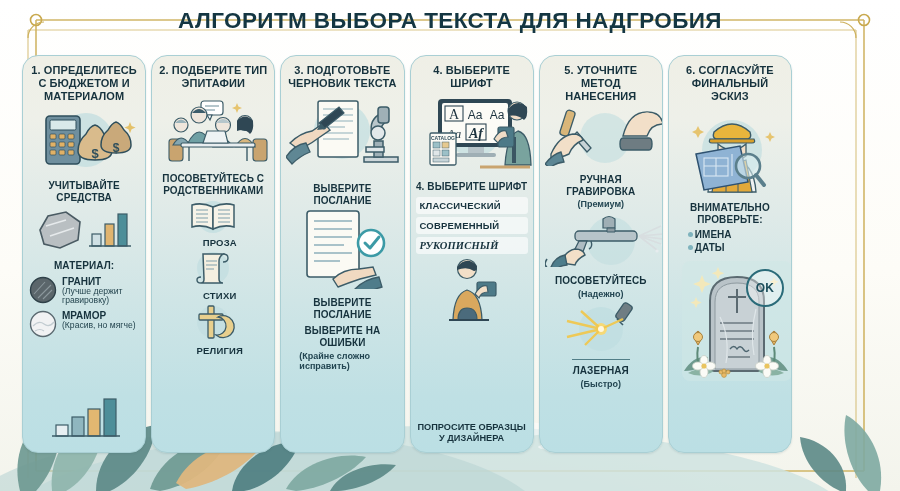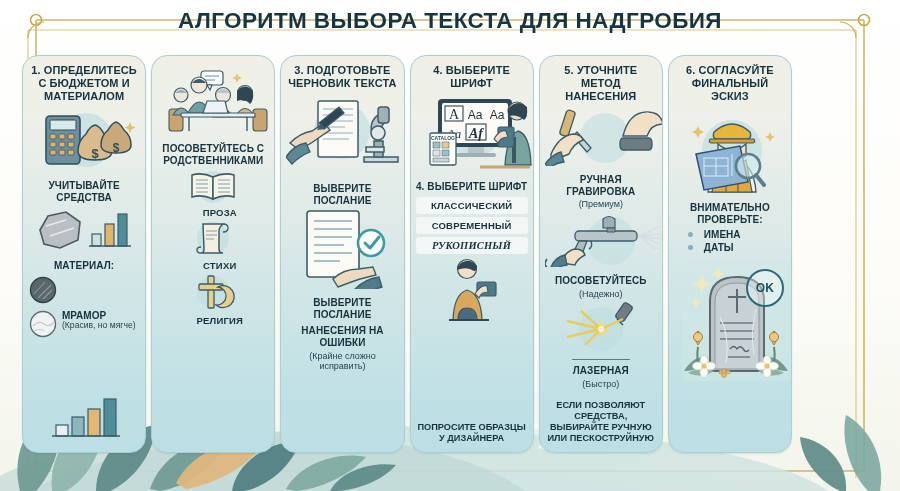--- a/index.html
+++ b/index.html
@@ -47,48 +47,48 @@
   }
   .col-head{
     font-size:11px;font-weight:bold;line-height:1.18;color:#16323d;
     text-align:center;letter-spacing:.1px;margin-bottom:4px;
   }
   .cap{
     font-size:10px;font-weight:bold;line-height:1.16;color:#16323d;
     text-align:center;letter-spacing:.1px;margin:3px 0 2px;
   }
   .sub{
-    font-size:9px;font-weight:normal;line-height:1.12;color:#234652;
-    text-align:center;margin:0 13px 1px;
+    font-size:9px;font-weight:bold;line-height:1.12;color:#234652;
+    text-align:left;margin:0 13px 1px;
   }
   .ill{display:block;margin:1px auto;}
   .spacer{flex:1 1 auto;}
 
   
   .item{display:flex;flex-direction:column;align-items:center;margin:1px 0;}
   .item-label{font-size:9.5px;font-weight:bold;color:#16323d;letter-spacing:.2px;margin-top:0px;margin-left:13px;}
 
   
   .mat{display:flex;align-items:flex-start;gap:5px;margin:2px 0 0 2px;width:100%;}
   .mat-txt{display:flex;flex-direction:column;}
   .mat-name{font-size:10px;font-weight:bold;color:#16323d;line-height:1.1;}
   .mat-note{font-size:8.6px;color:#24454f;line-height:1.08;}
 
   
   .fonts{width:100%;display:flex;flex-direction:column;gap:3px;margin-top:2px;}
   .fstripe{
     background:rgba(255,255,255,.62);border-radius:3px;
-    padding:3px 4px;text-align:center;font-size:9.5px;font-weight:bold;
+    padding:3px 4px;font-size:9.5px;font-weight:bold;
     color:#16323d;letter-spacing:.2px;
   }
   .fstripe.cursive{font-family:"Liberation Serif",serif;font-style:italic;font-weight:bold;font-size:10.5px;}
   .fstripe.modern{font-weight:bold;}
 
   
-  .bul{display:flex;align-items:center;gap:11px;font-size:10px;font-weight:bold;color:#16323d;margin:2px 0 0 14px;align-self:flex-start;}
+  .bul{display:flex;align-items:center;gap:2px;font-size:10px;font-weight:bold;color:#16323d;margin:2px 0 0 14px;align-self:flex-start;}
   .dot{width:5px;height:5px;border-radius:50%;background:#7fb3bd;display:inline-block;}
   .okbadge{
     position:absolute;right:7px;top:213px;width:34px;height:34px;border-radius:50%;
     border:2.2px solid #2a6b79;background:rgba(255,255,255,.35);
     display:flex;align-items:center;justify-content:center;
     font-size:12px;font-weight:bold;color:#1d4f5c;letter-spacing:.3px;
   }
   .divline{width:58px;height:1.4px;background:#2a5c68;margin:3px auto 2px;opacity:.75;}
   .foot{
     font-size:9.2px;font-weight:bold;color:#16323d;text-align:center;
@@ -183,20 +183,24 @@
 
       <div class="cap">МАТЕРИАЛ:</div>
 
       <div class="mat">
         <span>
           <svg width="28" height="28" viewBox="0 0 28 28">
               <circle cx="14" cy="14" r="12.5" fill="#5b666b" stroke="#2f4149" stroke-width="1.4"></circle>
               <path d="M5 18 L16 6 M9 22 L22 9 M14 23 L23 14" stroke="#8b979c" stroke-width="1.1"></path>
             </svg>
         </span>
+        <span class="mat-txt">
+          <span class="mat-name">ГРАНИТ</span>
+          <span class="mat-note">(Лучше держит гравировку)</span>
+        </span>
       </div>
 
       <div class="mat">
         <span>
           <svg width="28" height="28" viewBox="0 0 28 28">
               <circle cx="14" cy="14" r="12.5" fill="#f1f2f3" stroke="#5b6a71" stroke-width="1.4"></circle>
               <path d="M4 16 q6-6 11-2 q5 4 10-2 M6 21 q5-3 9 0" stroke="#c2ccd1" stroke-width="1.2" fill="none"></path>
             </svg>
         </span>
         <span class="mat-txt">
@@ -211,20 +215,21 @@
           <rect x="10" y="30" width="12" height="11" fill="#e7eff2" stroke="#3c5c68" stroke-width="1.2"></rect>
           <rect x="26" y="22" width="12" height="19" fill="#8fb6bf" stroke="#3c5c68" stroke-width="1.2"></rect>
           <rect x="42" y="14" width="12" height="27" fill="#e2b771" stroke="#3c5c68" stroke-width="1.2"></rect>
           <rect x="58" y="4" width="12" height="37" fill="#4d8e99" stroke="#3c5c68" stroke-width="1.2"></rect>
           <path d="M6 41 H74" stroke="#3c5c68" stroke-width="1.5"></path>
         </svg>
       </span>
     </div>
 
     <div class="col">
+      <div class="col-head">2. ПОДБЕРИТЕ ТИП ЭПИТАФИИ</div>
 
       <span class="ill">
         <svg width="122" height="70" viewBox="0 0 122 70">
           <rect x="44" y="6" width="22" height="14" rx="3" fill="#ffffff" stroke="#3c5c68" stroke-width="1.2"></rect>
           <path d="M50 20 l3 5 2-5z" fill="#ffffff" stroke="#3c5c68" stroke-width="1.2"></path>
           <path d="M48 11 h14 M48 15 h10" stroke="#6d8d99" stroke-width="1.1"></path>
           <path d="M80 8 l1.4 3.6 3.6 1.4 -3.6 1.4 -1.4 3.6 -1.4-3.6 -3.6-1.4 3.6-1.4z" fill="#e6c46f"></path>
           <rect x="12" y="44" width="14" height="22" rx="3" fill="#c9a46f" stroke="#3c5c68" stroke-width="1.1"></rect>
           <rect x="96" y="44" width="14" height="22" rx="3" fill="#c9a46f" stroke="#3c5c68" stroke-width="1.1"></rect>
           <circle cx="24" cy="30" r="7" fill="#efe6dc" stroke="#3c5c68" stroke-width="1.2"></circle>
@@ -316,21 +321,21 @@
           <rect x="20" y="2" width="52" height="66" rx="3" fill="#fbfaf4" stroke="#3c5c68" stroke-width="1.6"></rect>
           <path d="M27 12 h38 M27 20 h38 M27 28 h38 M27 36 h30 M27 44 h38 M27 52 h26" stroke="#8fb0ba" stroke-width="1.3"></path>
           <circle cx="84" cy="34" r="13" fill="#ffffff" stroke="#3c9aa6" stroke-width="2.6"></circle>
           <path d="M78 34 l5 5 l9-11" fill="none" stroke="#3c9aa6" stroke-width="3" stroke-linecap="round" stroke-linejoin="round"></path>
           <path d="M46 70 q10-10 26-10 l14-2 l3 8 l-16 4 q-12 4-22 8z" fill="#f0d9c1" stroke="#3c5c68" stroke-width="1.4"></path>
           <path d="M68 80 q10-10 24-12 l3 10 q-12 3-20 10z" fill="#4f7c8a" stroke="#3c5c68" stroke-width="1.3"></path>
         </svg>
       </span>
 
       <div class="cap">ВЫВЕРИТЕ ПОСЛАНИЕ</div>
-      <div class="cap">НАНЕСЕНИЯ НА ОШИБКИ</div>
+      <div class="cap">ВЫВЕРИТЕ НА ОШИБКИ</div>
       <div class="sub">(Крайне сложно исправить)</div>
       <div class="spacer"></div>
     </div>
 
     <div class="col">
       <div class="col-head">4. ВЫБЕРИТЕ ШРИФТ</div>
 
       <span class="ill">
         <svg width="126" height="78" viewBox="0 0 126 78">
           <circle cx="58" cy="34" r="28" fill="#c2dee0" opacity=".7"></circle>
@@ -444,21 +449,20 @@
             <path d="M54 28 L20 20 M54 28 L20 36 M54 28 L34 10 M54 28 L38 44 M54 28 L76 18"></path>
           </g>
           <circle cx="54" cy="28" r="3" fill="#fff7df"></circle>
         </svg>
       </span>
 
       <div class="divline"></div>
       <div class="cap">ЛАЗЕРНАЯ</div>
       <div class="sub">(Быстро)</div>
 
-      <div class="foot">ЕСЛИ ПОЗВОЛЯЮТ СРЕДСТВА, ВЫБИРАЙТЕ РУЧНУЮ ИЛИ ПЕСКОСТРУЙНУЮ</div>
     </div>
 
     <div class="col">
       <div class="col-head">6. СОГЛАСУЙТЕ ФИНАЛЬНЫЙ ЭСКИЗ</div>
 
       <span class="ill">
         <svg width="118" height="86" viewBox="0 0 118 86">
           <circle cx="58" cy="42" r="30" fill="#c2dee0" opacity=".7"></circle>
           <path d="M24 18 l2 4 4 2 -4 2 -2 4 -2-4 -4-2 4-2z" fill="#e6c46f"></path>
           <path d="M96 24 l1.6 3.4 3.4 1.6 -3.4 1.6 -1.6 3.4 -1.6-3.4 -3.4-1.6 3.4-1.6z" fill="#e6c46f"></path>

